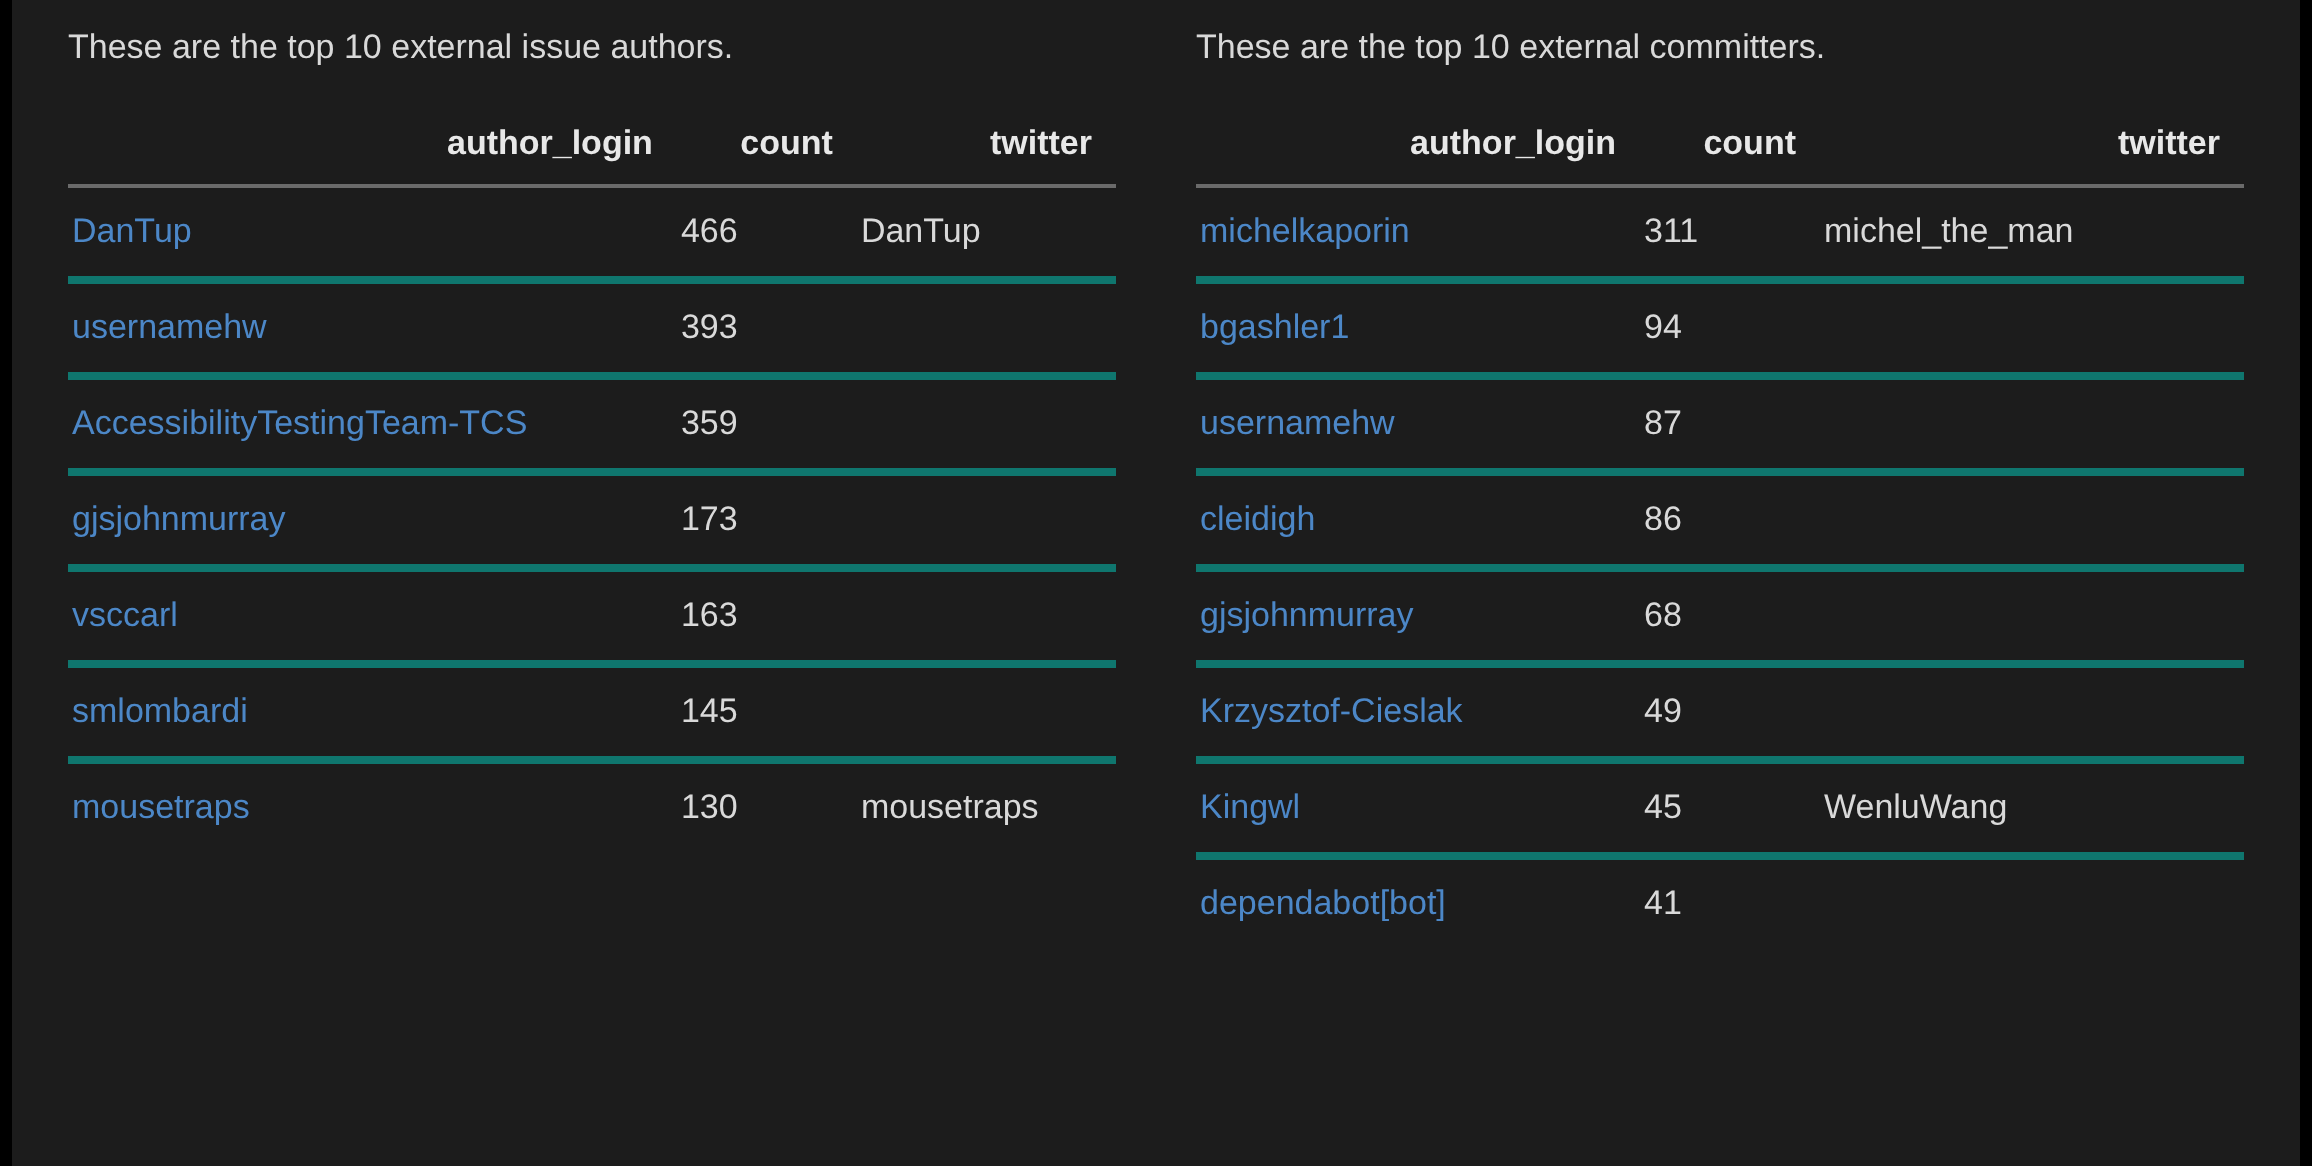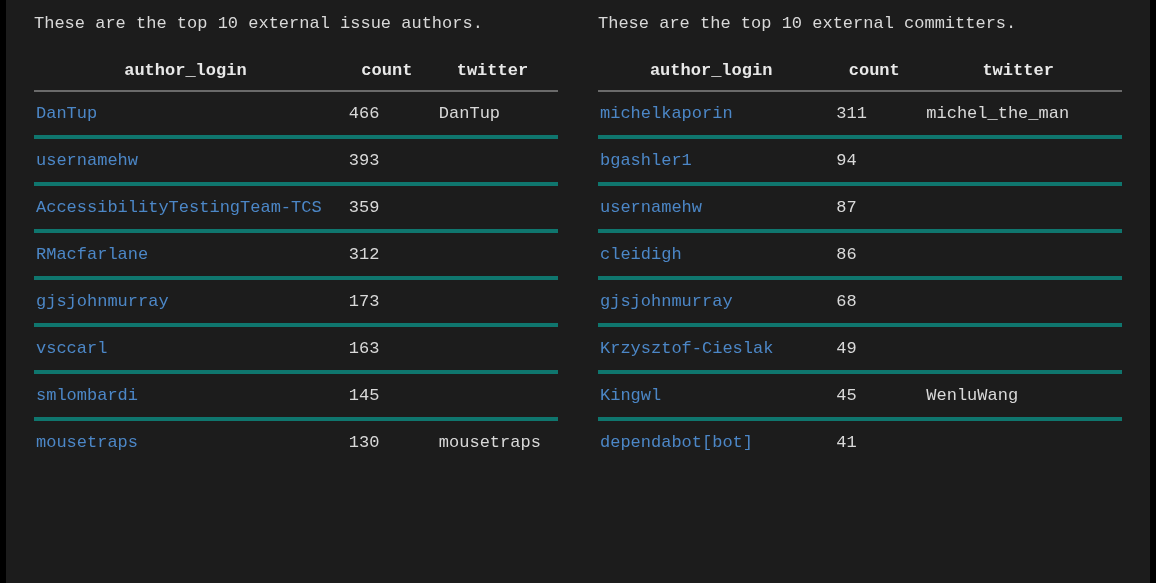--- a/index.html
+++ b/index.html
@@ -12,37 +12,36 @@
     height: 583px;
     overflow: hidden;
   }
   .wrap {
     display: flex;
     gap: 40px;
     padding: 14px 28px 12px 28px;
     background: #1c1c1c;
     margin: 0 6px;
     height: 100%;
-    font-family: Liberation Mono, monospace;
   }
   .panel {
     flex: 1;
     min-width: 0;
   }
   .caption {
     color: #d9d9d9;
     margin-bottom: 18px;
     font-size: 17px;
   }
   table {
     width: 100%;
     border-collapse: collapse;
   }
   th {
-    text-align: center;
+    text-align: right;
     font-weight: 700;
     color: #e8e8e8;
     padding: 10px 12px 10px 2px;
     border-bottom: 2px solid #6a6a6a;
     font-size: 17px;
   }
   td {
     padding: 12px 12px 12px 2px;
     border-bottom: 4px solid #0f766e;
     color: #d9d9d9;
@@ -81,25 +80,20 @@
             <td class="twitter">DanTup</td>
           </tr>
           <tr>
             <td class="login"><a href="#">usernamehw</a></td>
             <td class="count">393</td>
             <td class="twitter"></td>
           </tr>
           <tr>
             <td class="login"><a href="#">AccessibilityTestingTeam-TCS</a></td>
             <td class="count">359</td>
-            <td class="twitter"></td>
-          </tr>
-          <tr>
-            <td class="login"><a href="#">RMacfarlane</a></td>
-            <td class="count">312</td>
             <td class="twitter"></td>
           </tr>
           <tr>
             <td class="login"><a href="#">gjsjohnmurray</a></td>
             <td class="count">173</td>
             <td class="twitter"></td>
           </tr>
           <tr>
             <td class="login"><a href="#">vsccarl</a></td>
             <td class="count">163</td>

